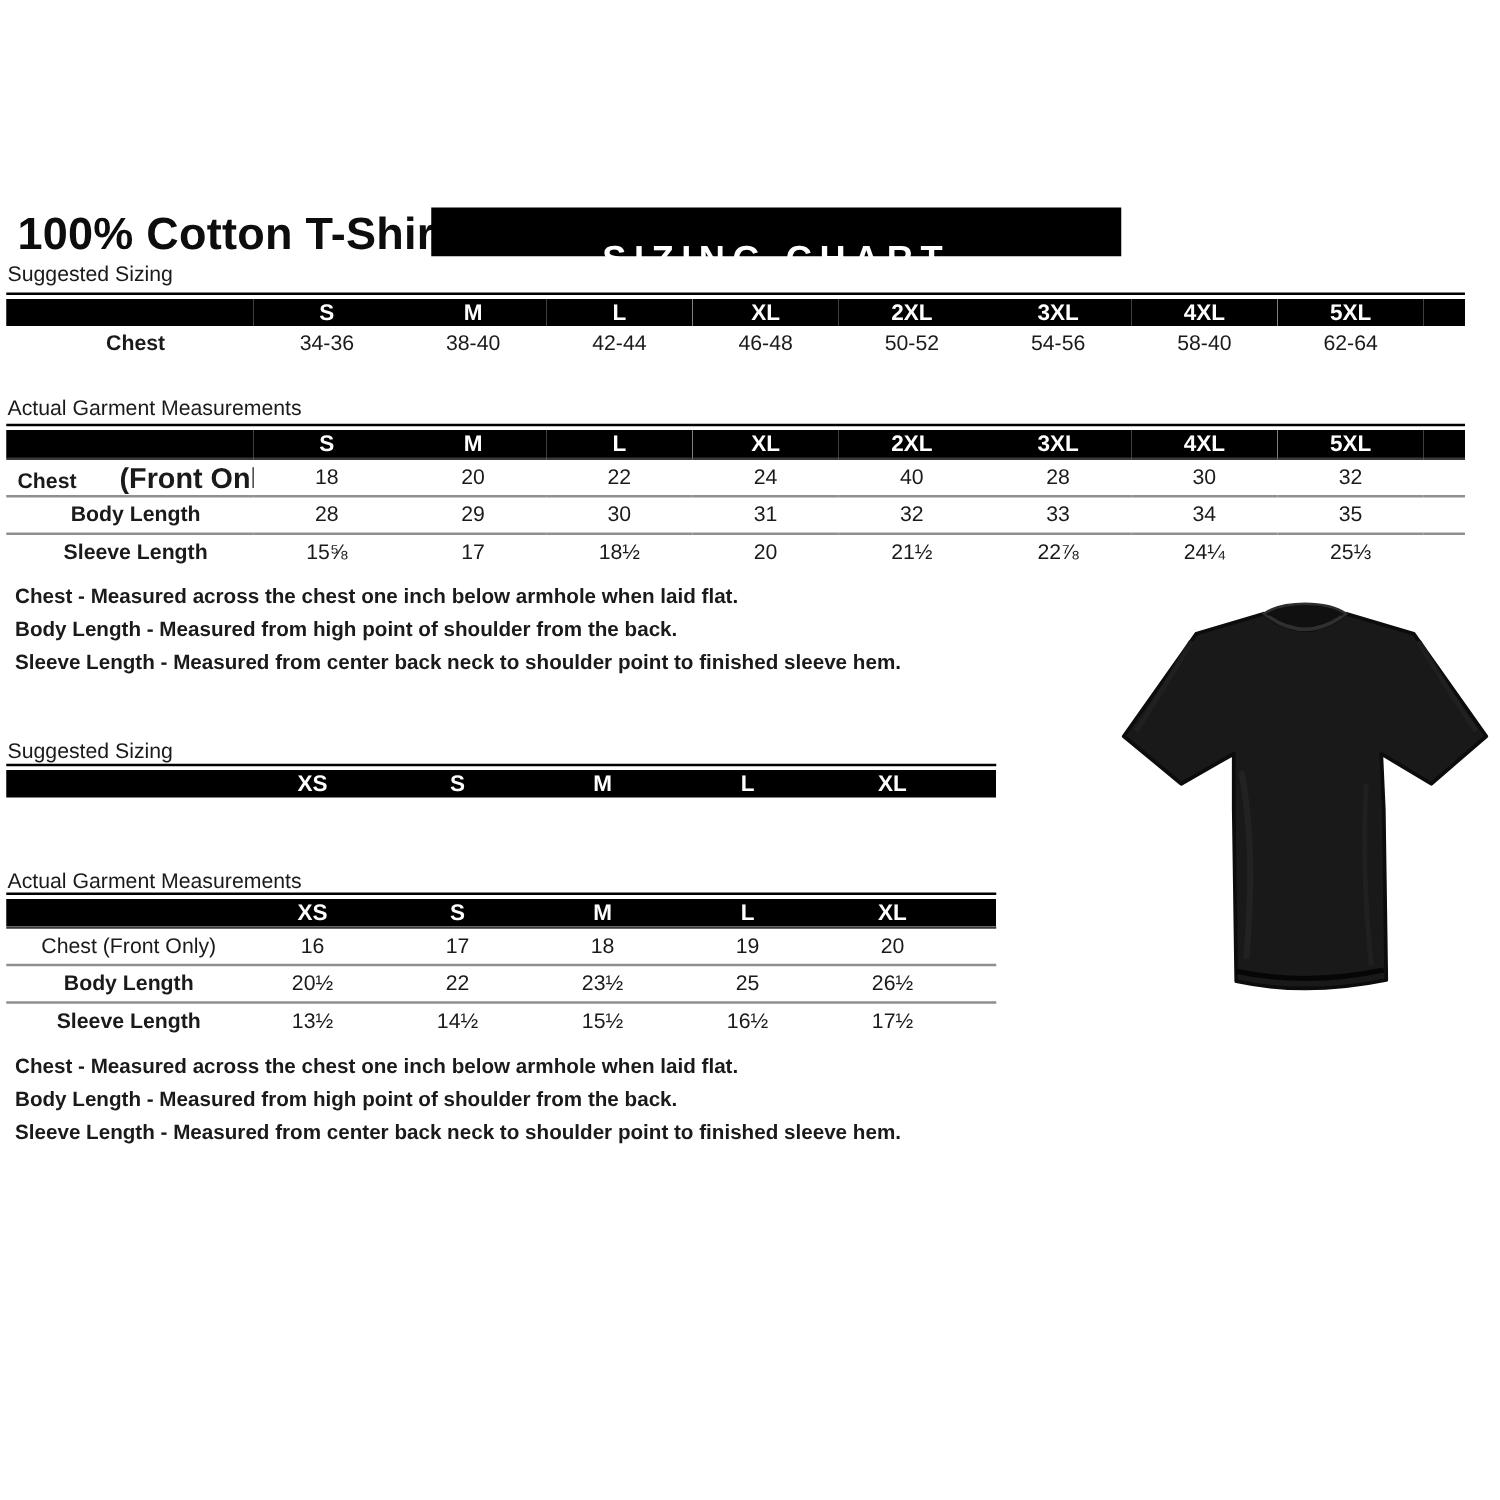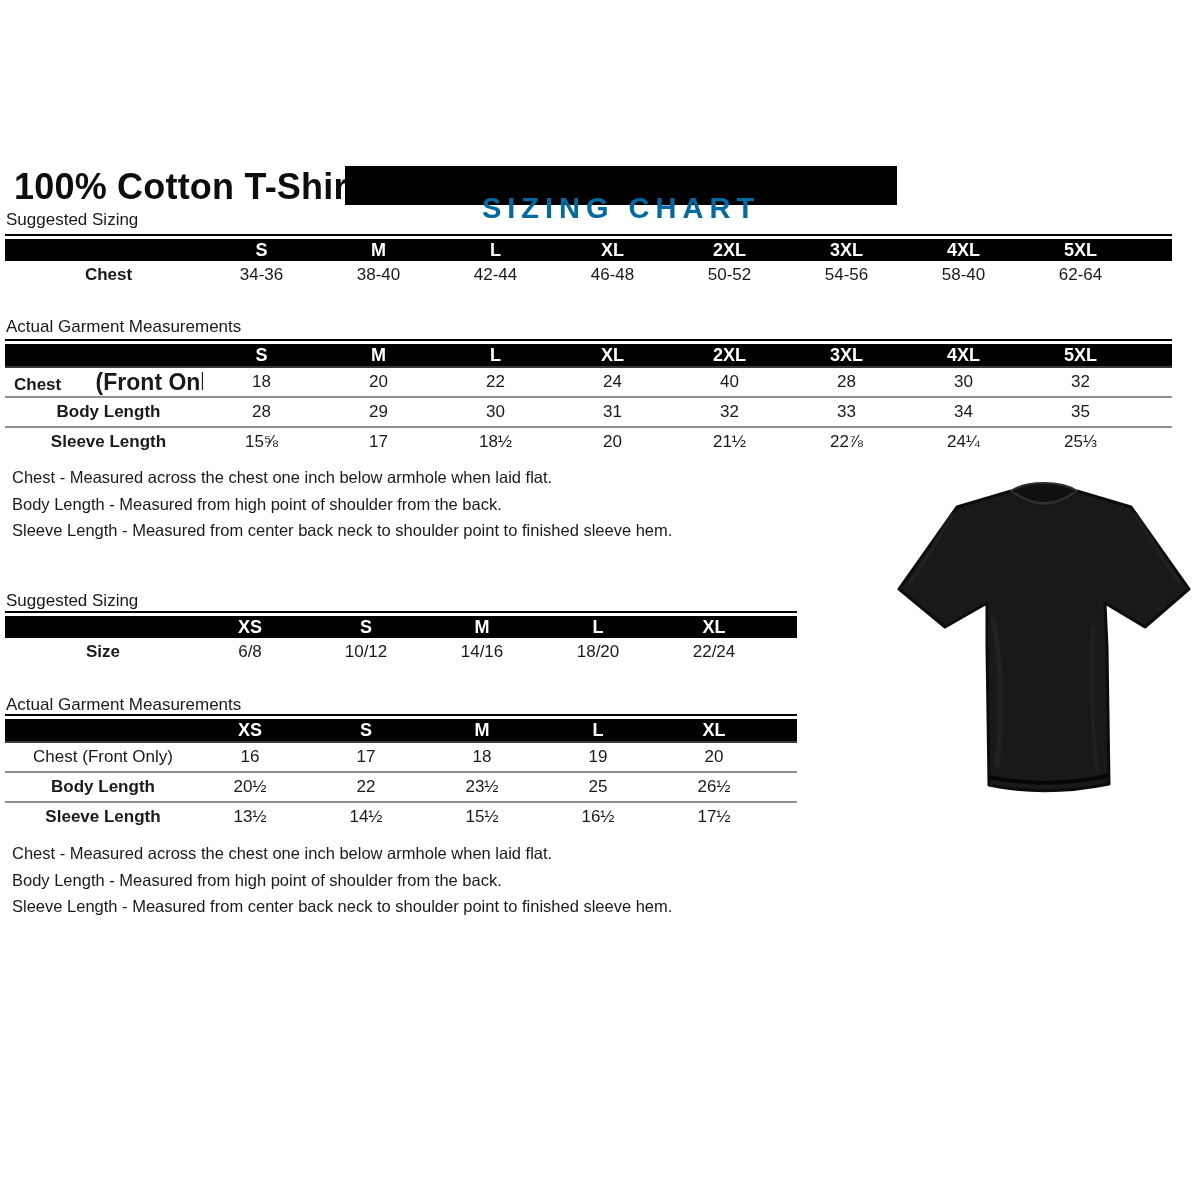--- a/index.html
+++ b/index.html
@@ -2,38 +2,38 @@
 <html><head>
 <meta charset="utf-8">
 <style>
   html,body { margin:0; padding:0; background:#ffffff; }
   body { width:1200px; height:1200px; font-family:"Liberation Sans", sans-serif; color:#111; }
   #page { position:relative; width:1200px; height:1200px; background:#fff; overflow:hidden; }
 
   .main-title { position:absolute; left:14px; top:166px; font-size:36px; font-weight:bold; letter-spacing:0.2px; color:#0d0d0d; }
   .banner { position:absolute; left:345px; top:166px; width:552px; height:39px; background:#000;
             display:flex; align-items:center; justify-content:center; }
-  .banner span { color:#0369a1; font-weight:bold; font-size:29px; letter-spacing:6px;margin-top:46px; }
+  .banner span { color:#ffffff; font-weight:bold; font-size:29px; letter-spacing:6px;margin-top:46px; }
 
   .section-label { position:absolute; left:6px; font-size:17px; color:#1a1a1a; }
 
   .toprule { position:absolute; height:2px; background:#000; }
 
   table.tbl { position:absolute; border-collapse:collapse; table-layout:fixed; }
   .tbl td { padding:0; overflow:hidden; white-space:nowrap; }
   .tbl tr.hdr td { background:#000; color:#fff; font-weight:bold; font-size:18px; text-align:center; height:22px; }
   .tbl tr.data td { height:28px; font-size:17px; text-align:center; color:#1a1a1a; }
   .tbl td.rowlabel { text-align:left; padding-left:9px; font-weight:bold; font-size:17.5px; color:#0d0d0d; }
   .tbl td.rowlabel .reg { font-weight:bold; font-size:23px;padding-left:28px; }
   .tbl td.rowlabel.regular { font-weight:normal; font-size:17px; }
   .tbl tr.sep td { border-bottom:2px solid #8f8f8f; }
   .tbl tr.hdrline td { border-bottom:2px solid #3a3a3a; }
 
   .notes { position:absolute; left:12px; font-size:16.5px; line-height:26.5px; color:#1a1a1a; }
-  .notes div { white-space:nowrap; }
+  .notes div { white-space:nowrap;font-weight:bold; }
 
   .youth-title { position:absolute; left:5px; top:548px; font-size:26px; font-weight:bold; color:#0d0d0d; }
 
   .tshirt-wrap { position:absolute; left:893px; top:477px; width:302px; height:338px; }
 </style>
 </head>
 <body>
 
 <div id="page">
 
@@ -172,29 +172,20 @@
         <col>
     </colgroup>
     <tbody>
         <tr class="hdr">
       <td></td>
       <td>XS</td>
       <td>S</td>
       <td>M</td>
       <td>L</td>
       <td>XL</td>
-      <td></td>
-    </tr>
-    <tr class="data">
-      <td class="rowlabel">Size</td>
-      <td>6/8</td>
-      <td>10/12</td>
-      <td>14/16</td>
-      <td>18/20</td>
-      <td>22/24</td>
       <td></td>
     </tr>
   </tbody>
     </table>
 
   <div class="section-label" style="top:695px;">Actual Garment Measurements</div>
   <div class="toprule" style="left:5px; top:714px; width:792px;"></div>
   <table class="tbl" style="left:5px; top:719px; width:792px;">
     <colgroup>
       <col style="width:187px">

